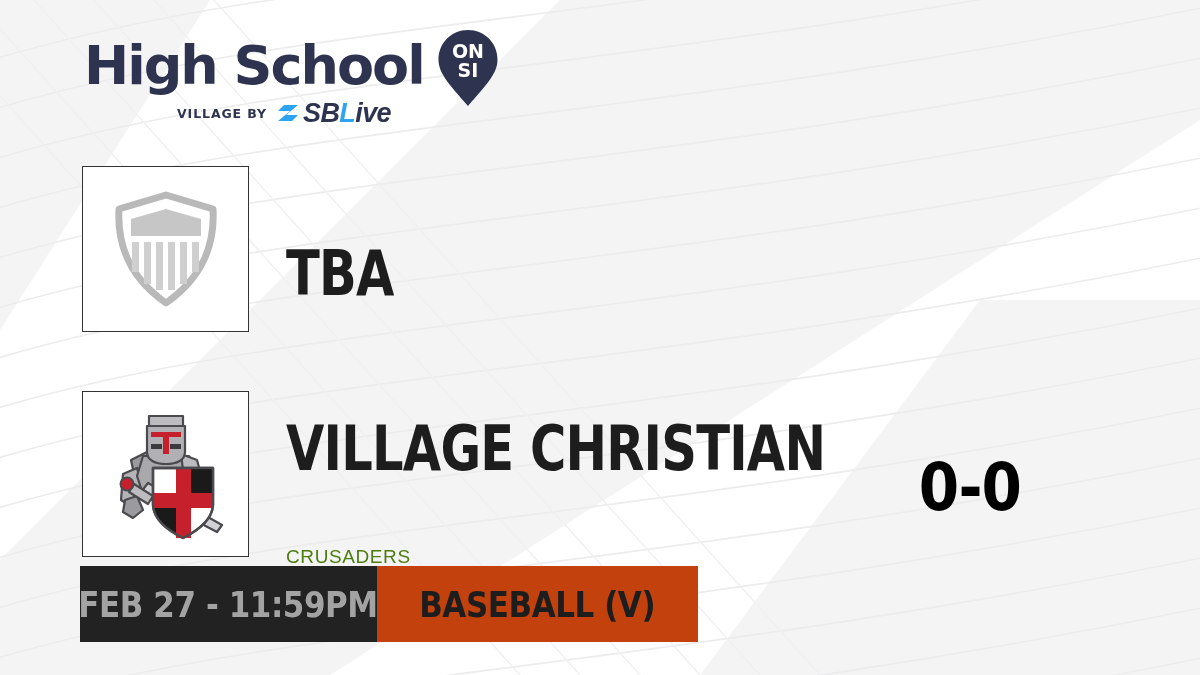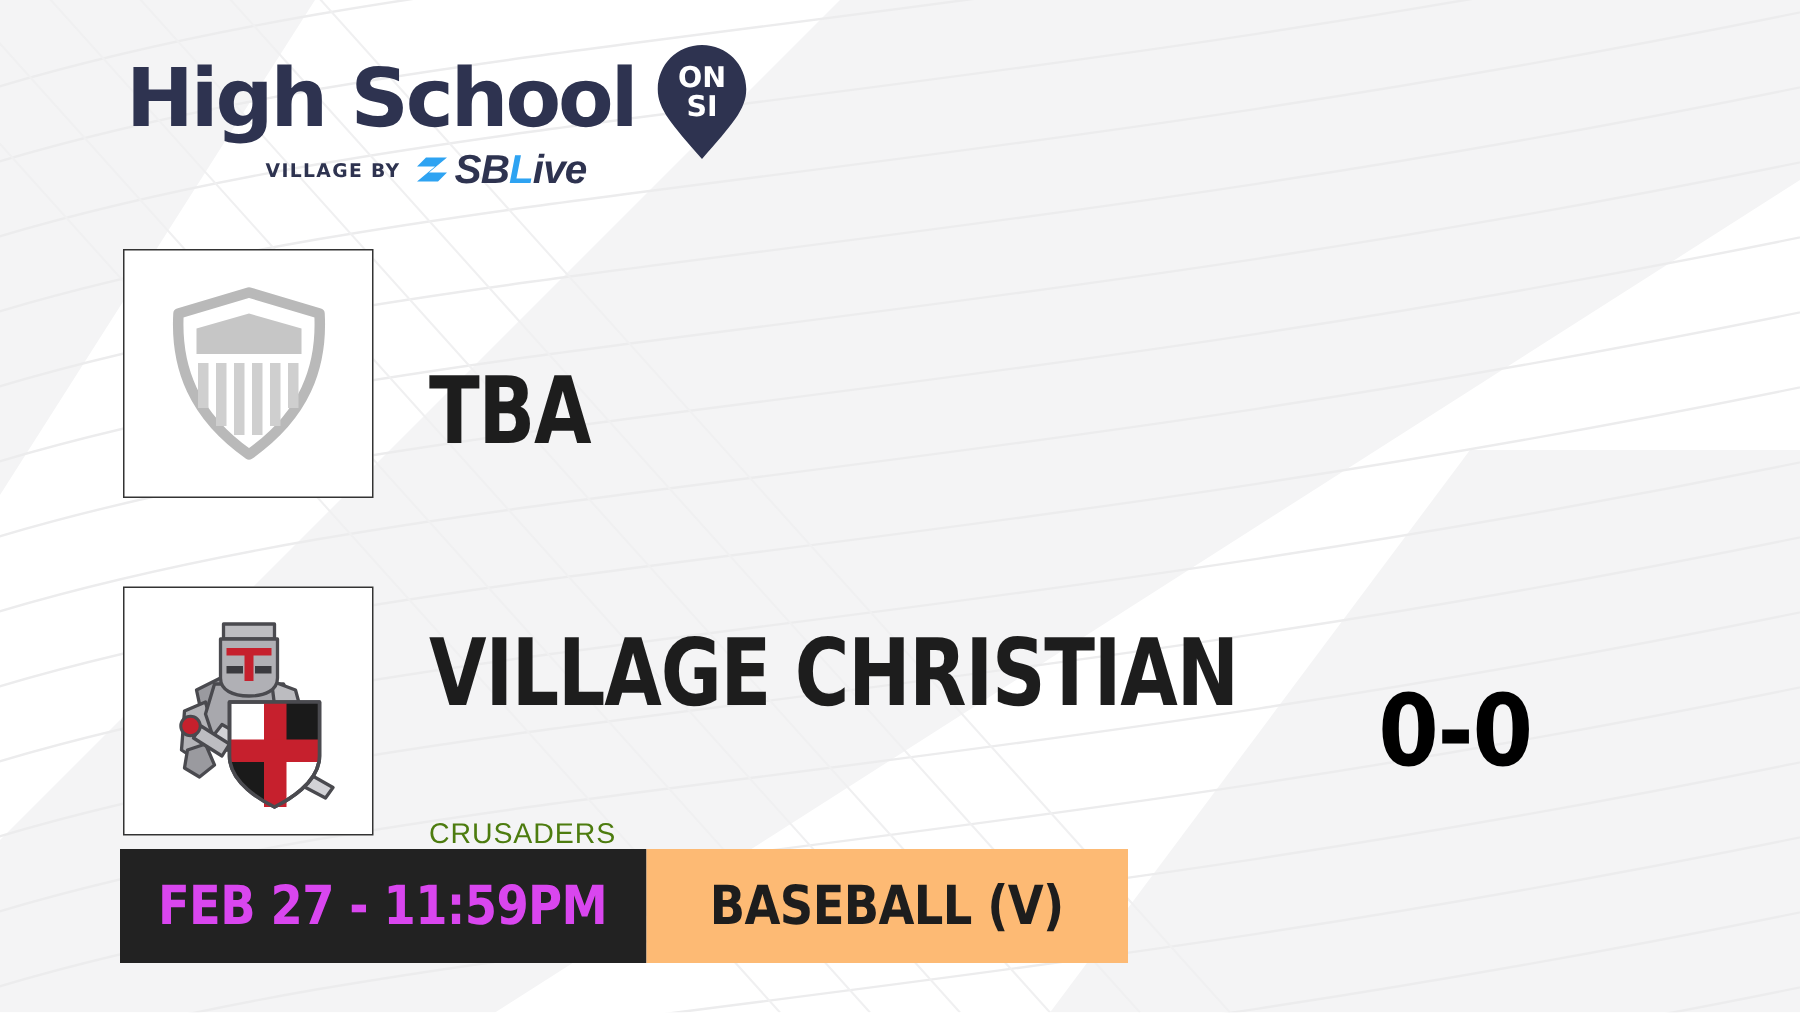--- a/index.html
+++ b/index.html
@@ -173,27 +173,27 @@
     display: flex;
     align-items: center;
     justify-content: center;
     font-family: "DejaVu Sans", sans-serif;
     font-weight: bold;
     font-size: 36px;
     letter-spacing: -0.5px;
     white-space: nowrap;
   }
   .info-date {
-    width: 351px;
+    width: 297px;
     background: #222222;
-    color: #d946ef;
+    color: #a3a3a3;
   }
   .info-sport {
     width: 321px;
-    background: #fdba74;
+    background: #c2410c;
     color: #1d1d1d;
   }
   .info-seg > span {
     transform: scaleX(0.86);
     display: inline-block;
   }
 </style>
 </head>
 <body>
 

